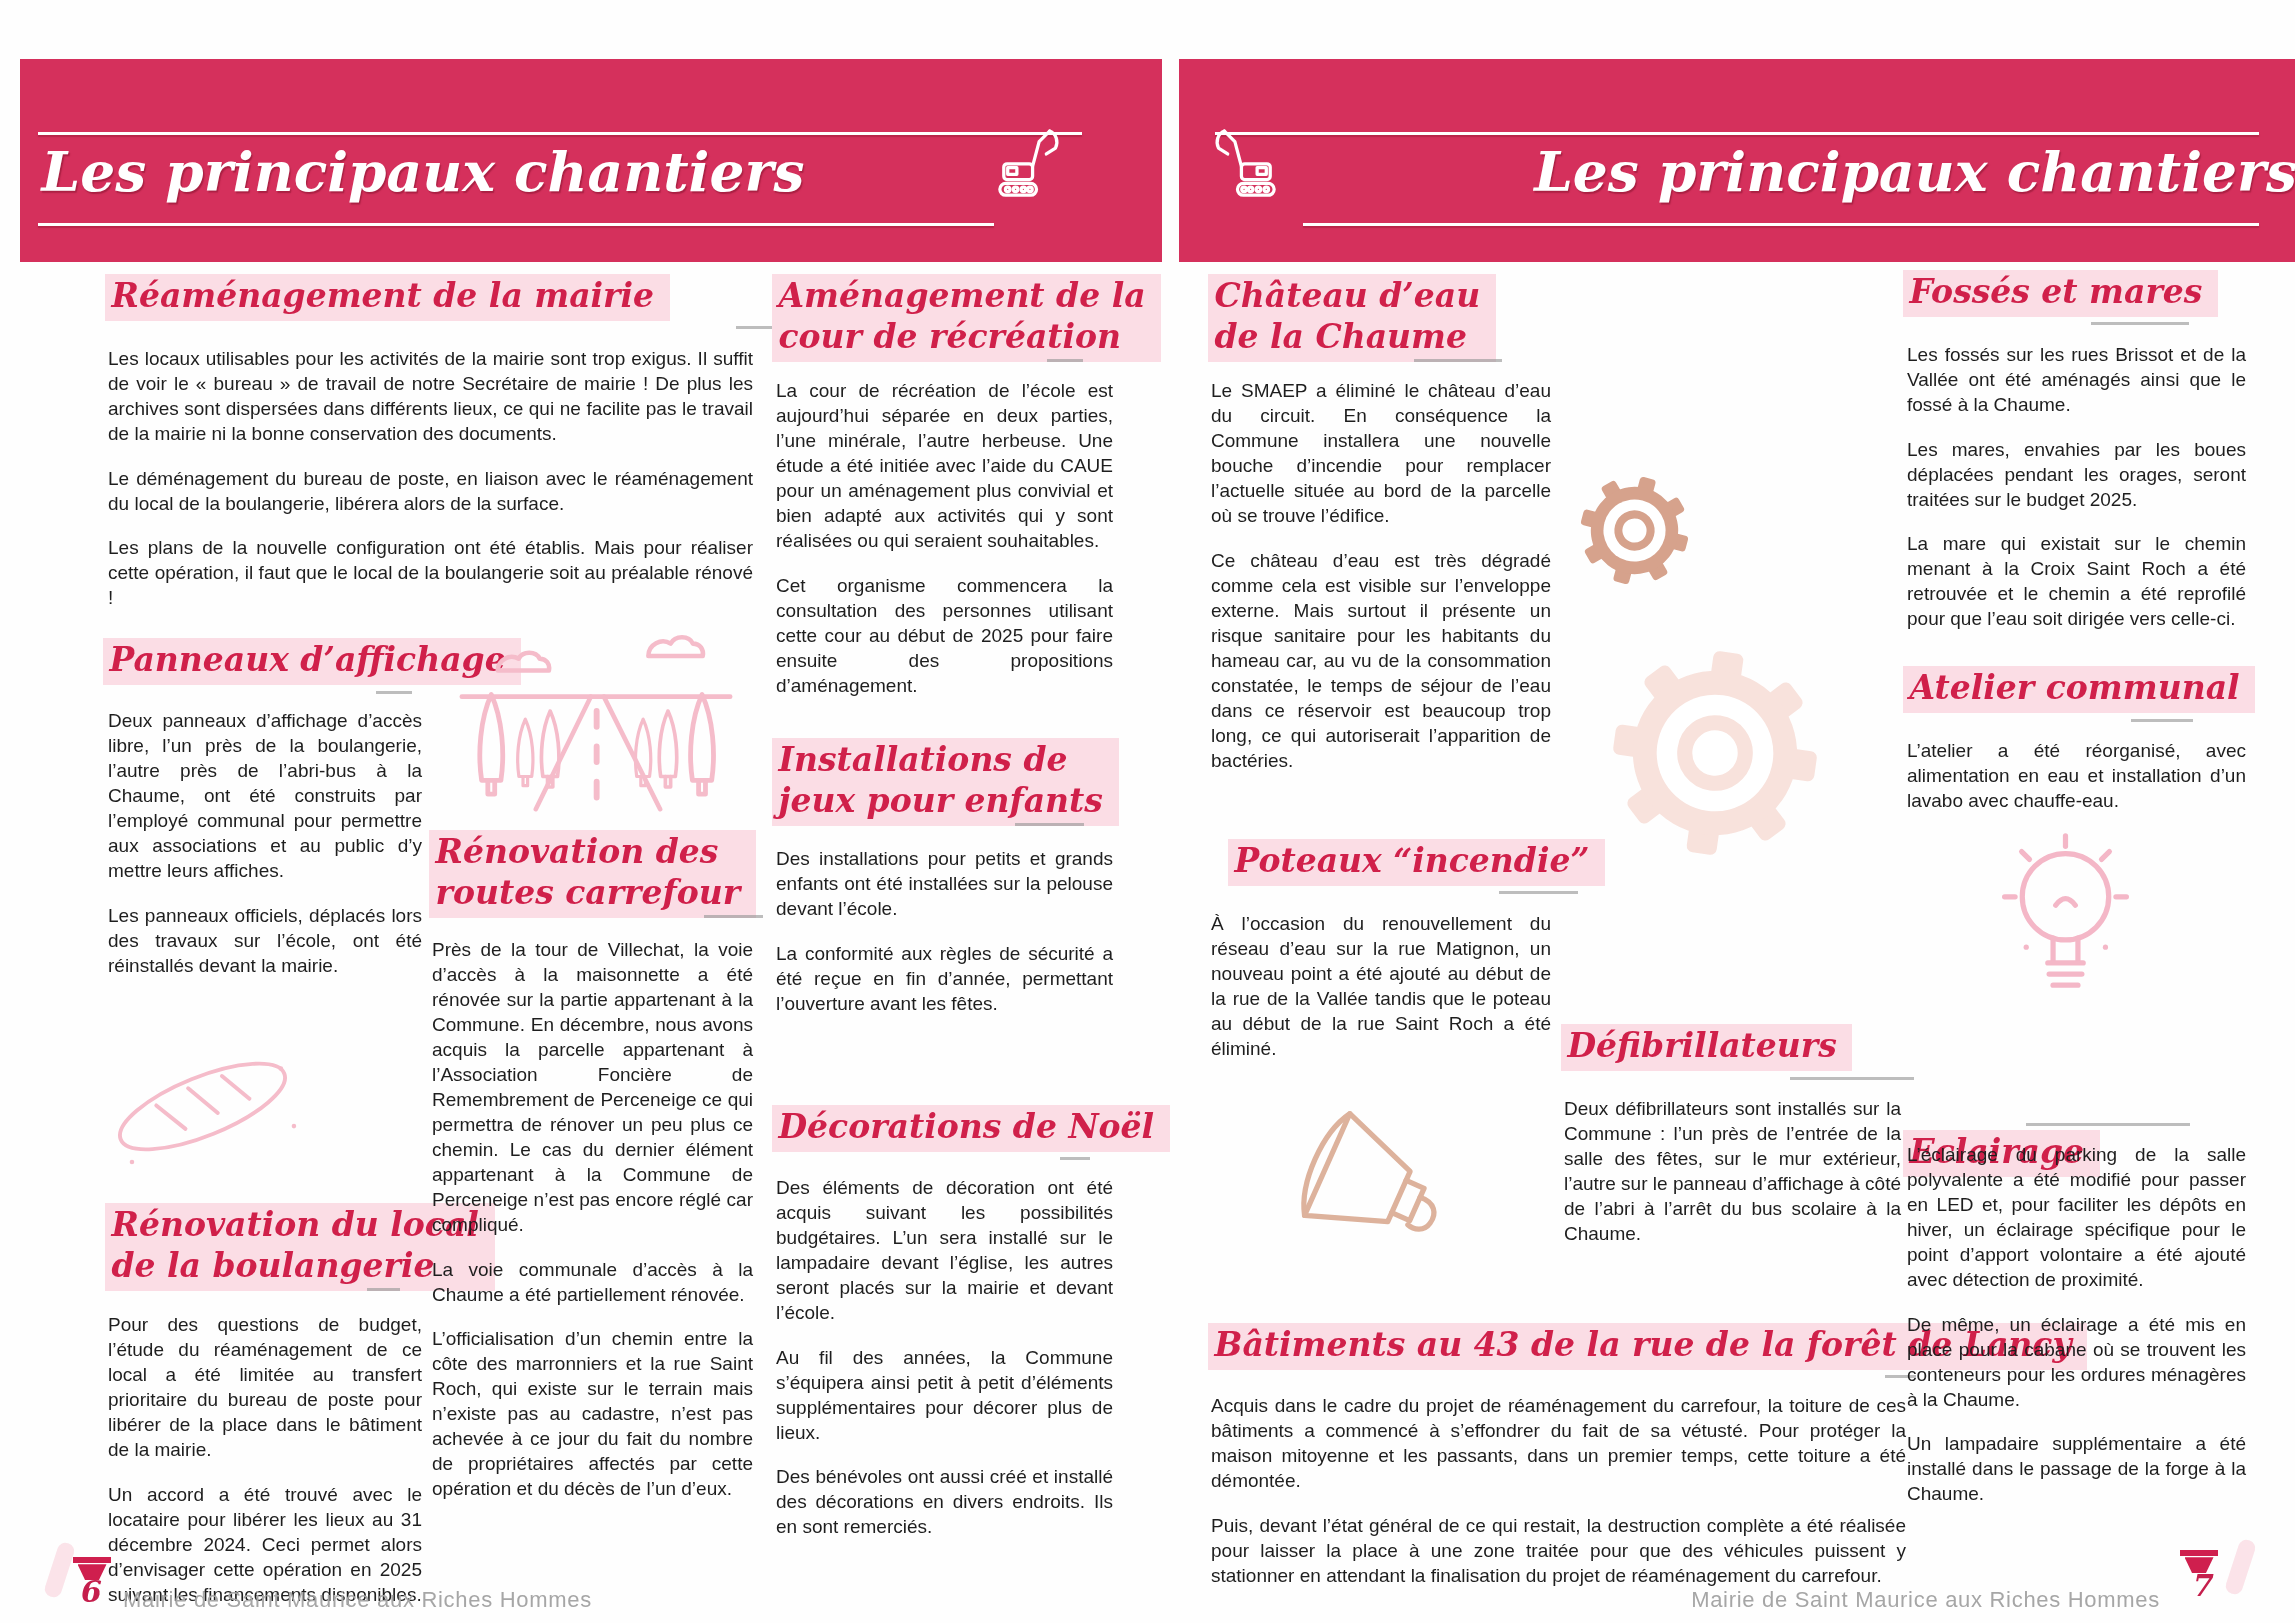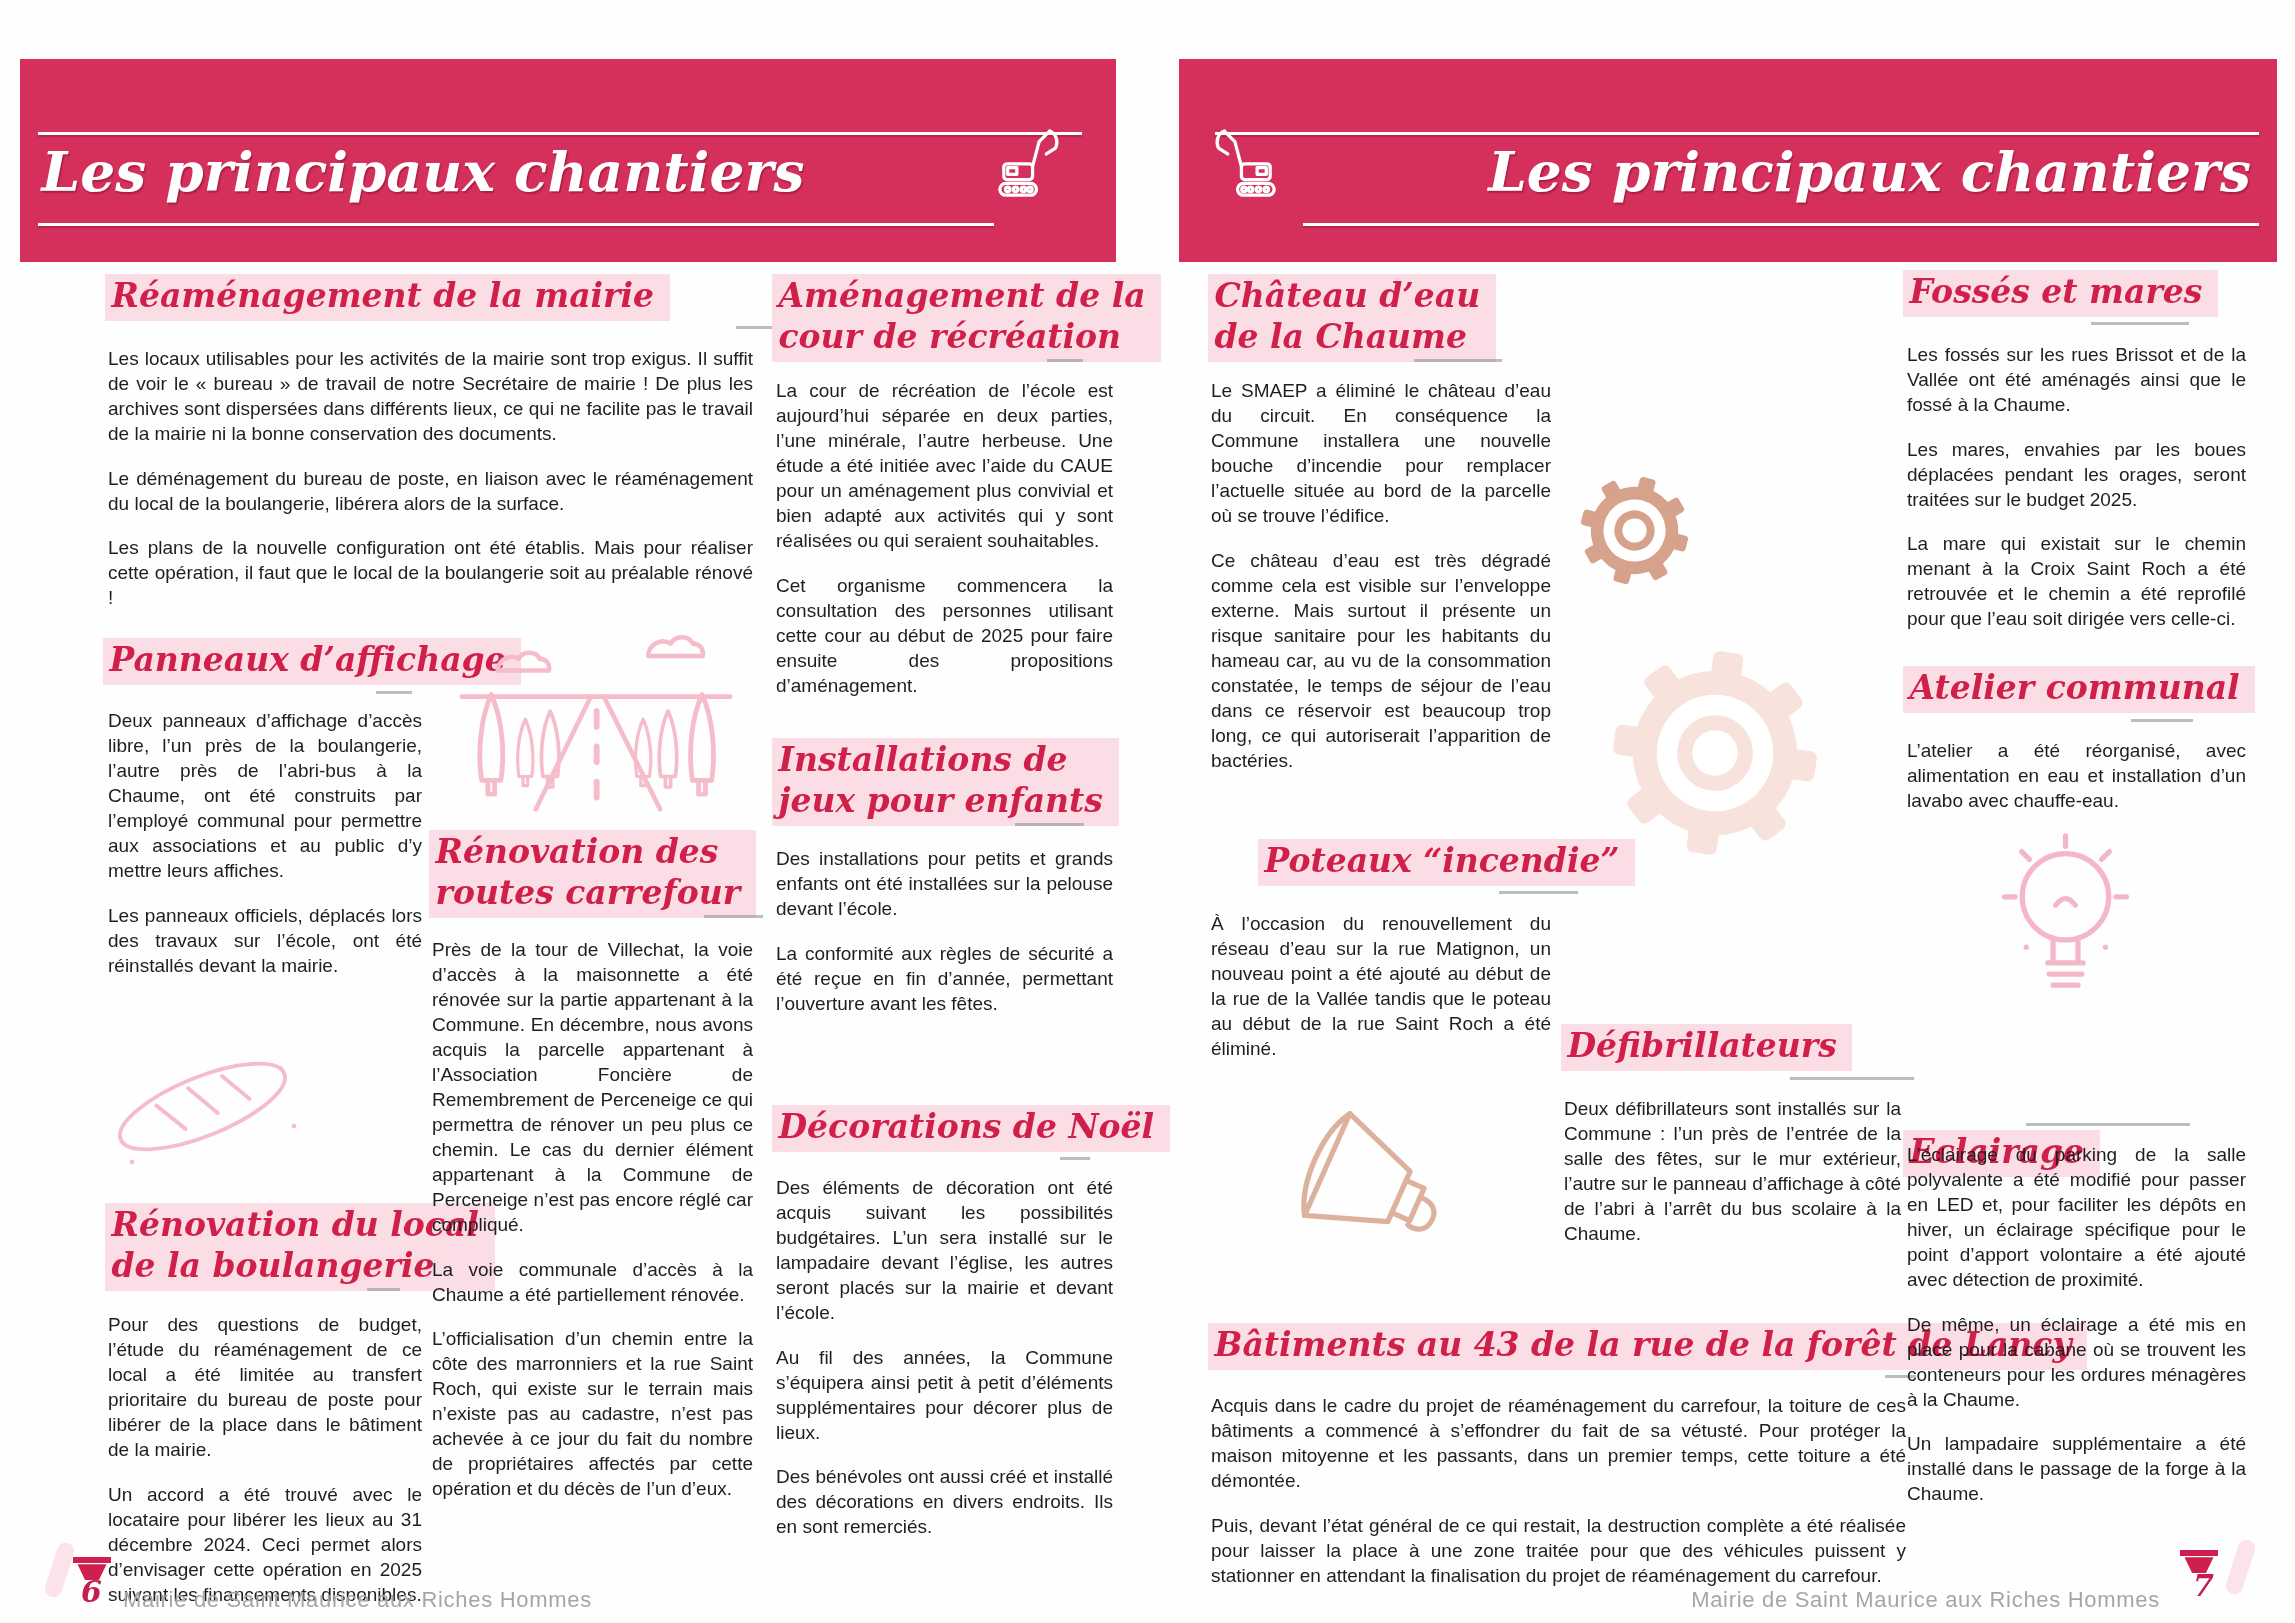--- a/index.html
+++ b/index.html
@@ -1,20 +1,20 @@
 <!DOCTYPE html>
 <html style="font-size:10.5px"><head>
 <meta charset="utf-8">
 <style>
   html,body{margin:0;padding:0;background:#ffffff;}
   #canvas{position:relative;width:2295px;height:1623px;background:#fefefe;overflow:hidden;
           font-family:"Liberation Sans",sans-serif;}
 
   
-  .banner{position:absolute;top:59px;height:203px;background:#d5305c;}
+  .banner{position:absolute;top:59px;height:203px;background:#d5305c;padding-left:46px;}
   .banner .bline{position:absolute;height:2.6px;background:#ffffff;box-shadow:0 2px 1.3px rgba(90,0,20,.25);}
   .banner .btitle{position:absolute;top:80px;font-family:"DejaVu Serif",serif;font-style:italic;
                   font-weight:700;font-size:55px;color:#ffffff;white-space:nowrap;
                   text-shadow:1.3px 2px 1.3px rgba(90,0,20,.35);}
   .excavator{position:absolute;width:72px;height:79px;}
   .excavator.flip{transform:scaleX(-1);}
 
   
   .section-title{position:absolute;font-family:"DejaVu Serif",serif;font-style:italic;font-weight:700;
                  color:#d0204a;font-size:33px;line-height:41px;white-space:nowrap;}
@@ -195,21 +195,21 @@
       <div>Château d’eau</div>
       <div>de la Chaume</div>
     </div>
   </div>
   <div class="rule" style="left:1414px;top:359px;width:88px;"></div>
   <div class="txt" style="left:1211px;top:378px;width:340px;">
     <p>Le SMAEP a éliminé le château d’eau du circuit. En conséquence la Commune installera une nouvelle bouche d’incendie pour remplacer l’actuelle située au bord de la parcelle où se trouve l’édifice.</p>
     <p>Ce château d’eau est très dégradé comme cela est visible sur l’enveloppe externe. Mais surtout il présente un risque sanitaire pour les habitants du hameau car, au vu de la consommation constatée, le temps de séjour de l’eau dans ce réservoir est beaucoup trop long, ce qui autoriserait l’apparition de bactéries.</p>
   </div>
 
-  <div class="section-title" style="left:1238px;top:839px;padding-left:20px;">
+  <div class="section-title" style="left:1208px;top:839px;padding-left:20px;">
     <div class="hl"><div>Poteaux “incendie”</div></div>
   </div>
   <div class="rule" style="left:1499px;top:891px;width:79px;"></div>
   <div class="txt" style="left:1211px;top:911px;width:340px;">
     <p>À l’occasion du renouvellement du réseau d’eau sur la rue Matignon, un nouveau point a été ajouté au début de la rue de la Vallée tandis que le poteau au début de la rue Saint Roch a été éliminé.</p>
   </div>
 
   <svg class="icon" style="left:1273px;top:1077px;" width="216" height="223" viewBox="0 0 330 340" fill="none" stroke="#ddb29c" stroke-width="8" stroke-linejoin="round" stroke-linecap="round">
     <g transform="rotate(24 165 170)">
       <path d="M75 85 L195 128 L195 212 L75 255 Z"></path>

